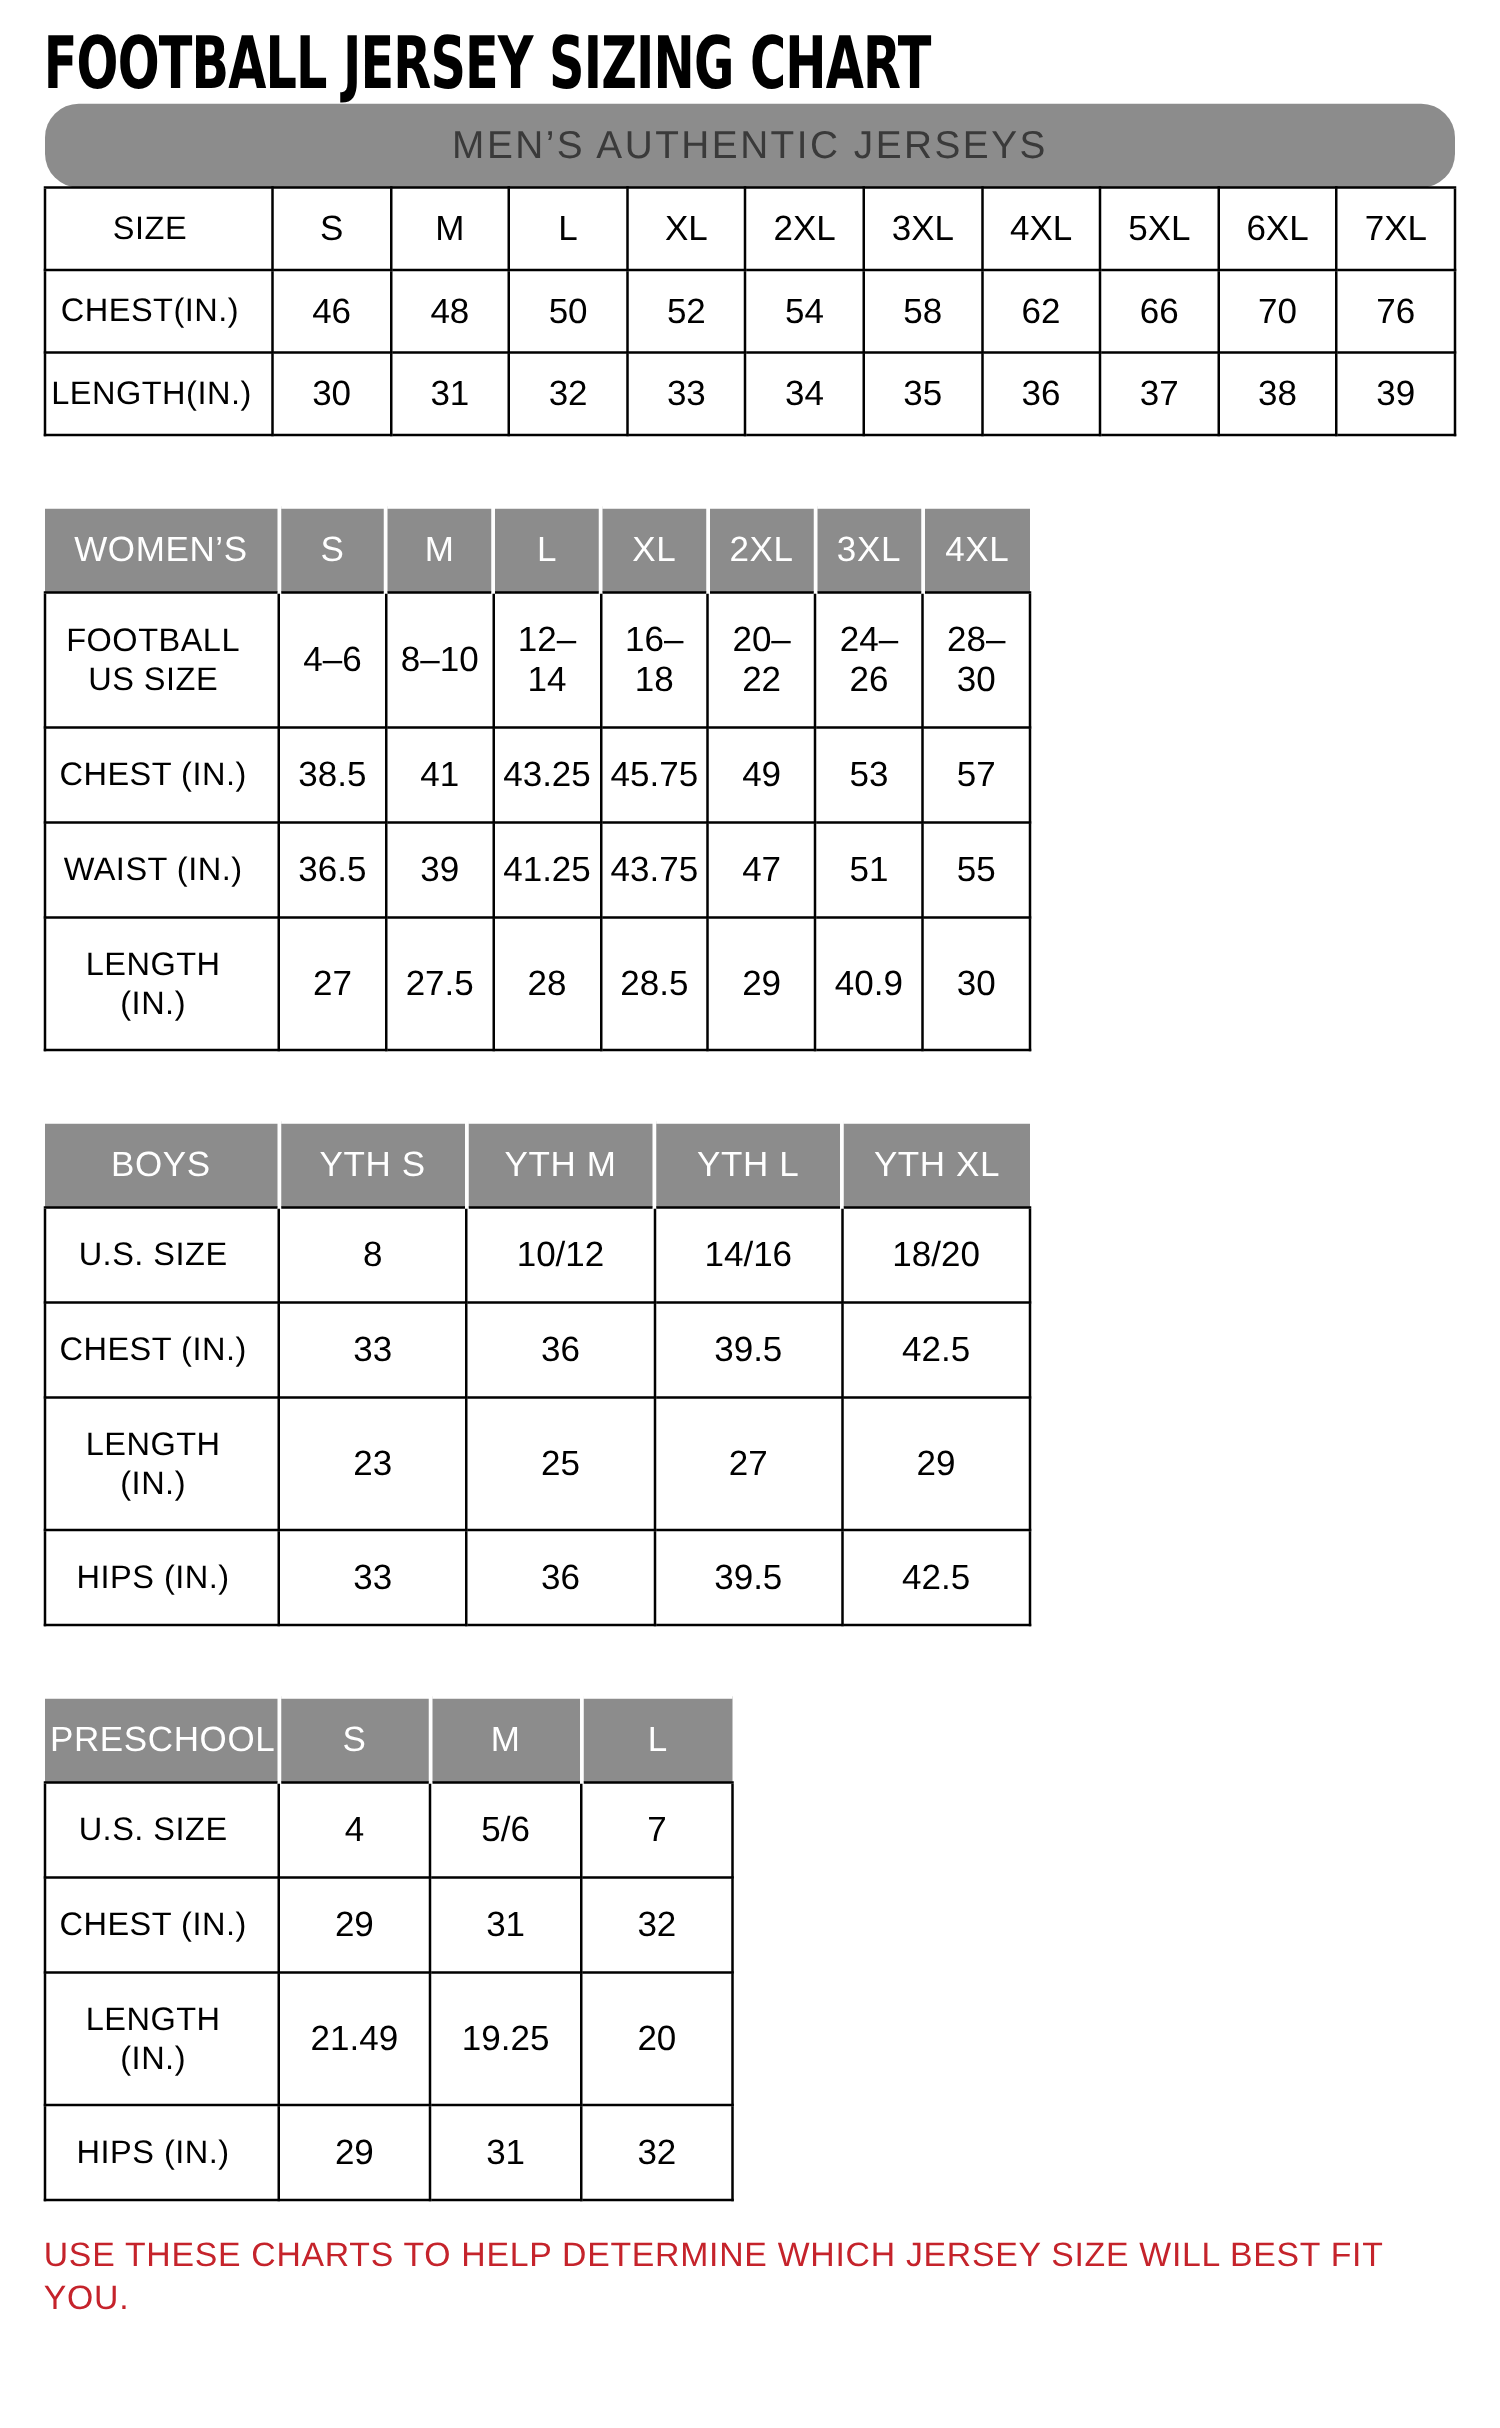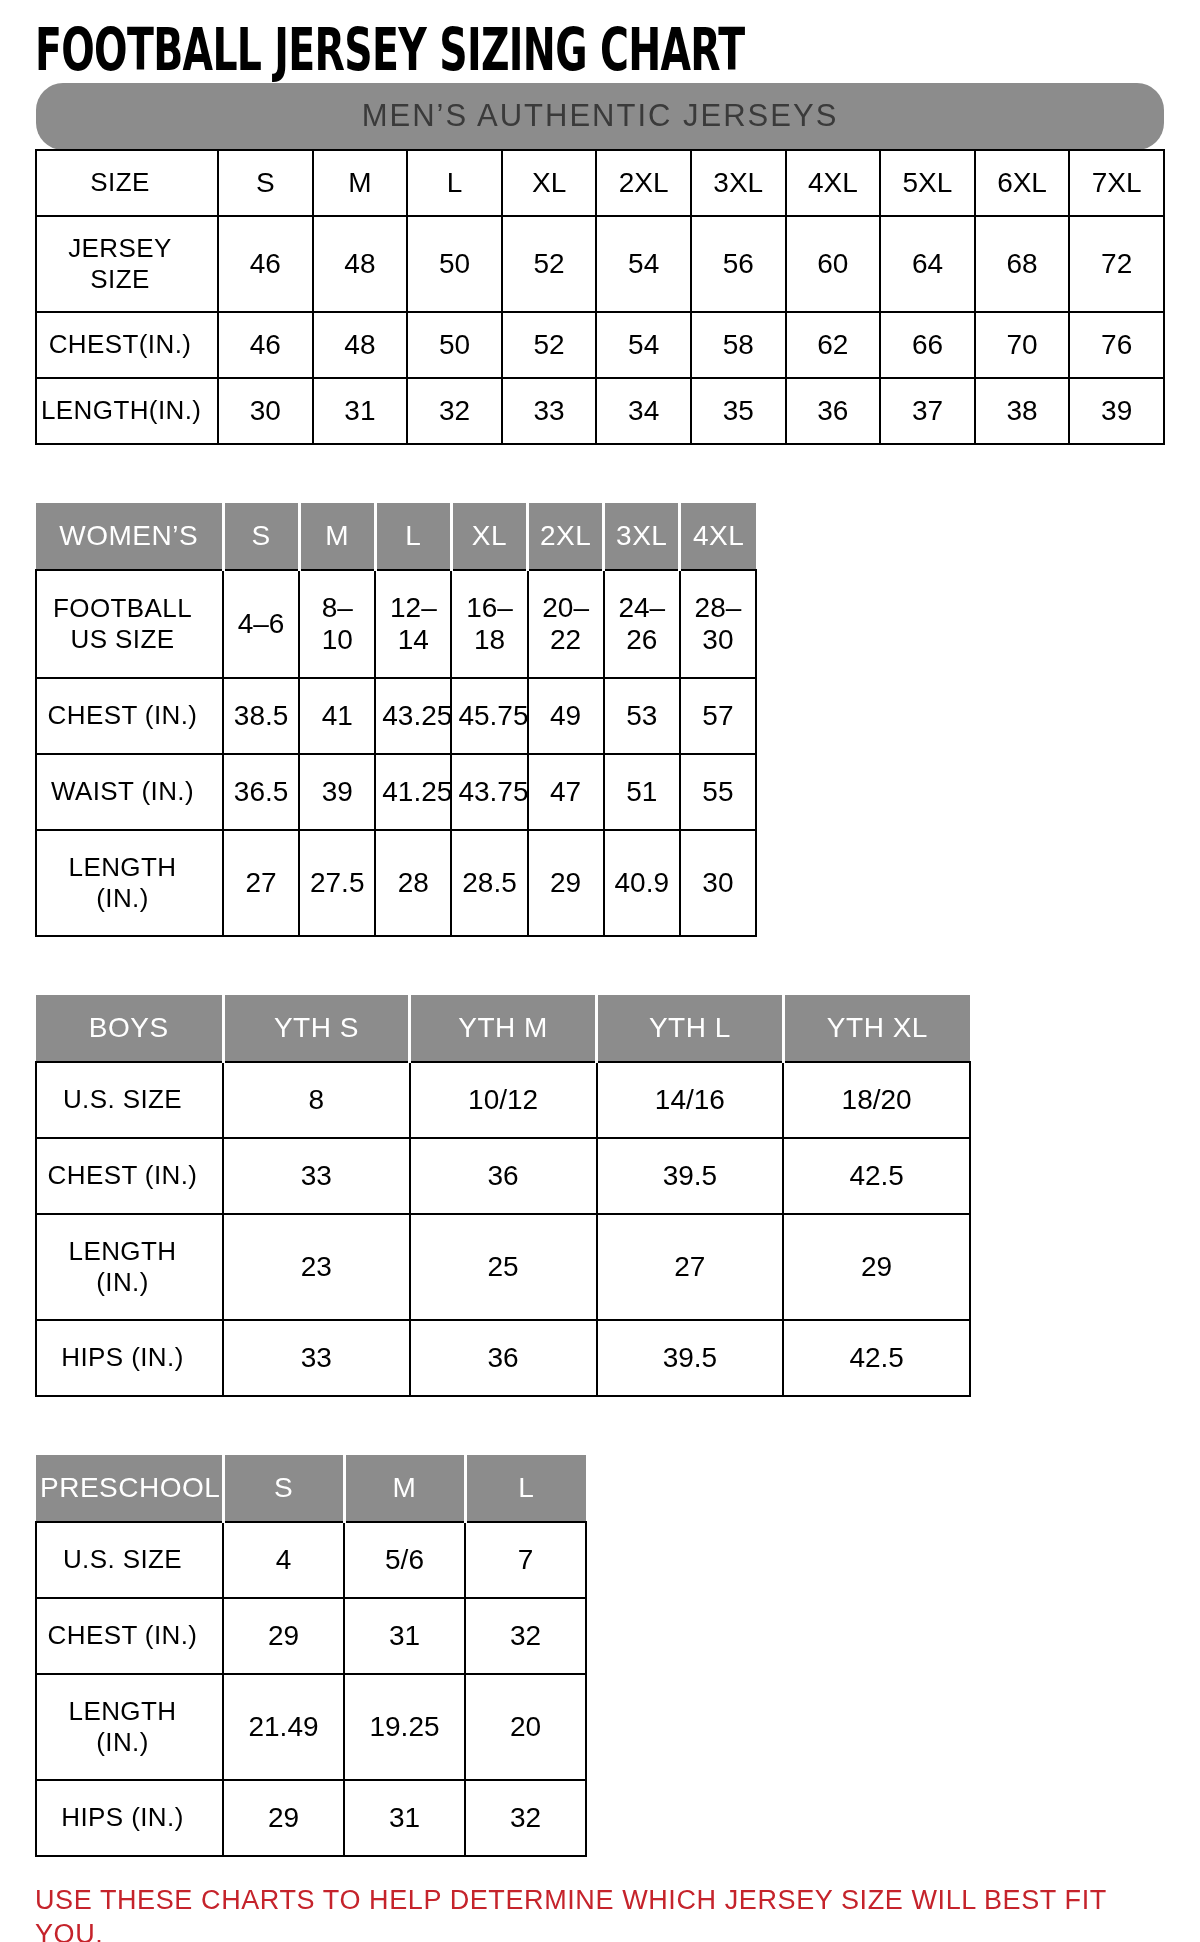--- a/index.html
+++ b/index.html
@@ -41,23 +41,23 @@
     margin: 0;
     max-width: 1140px;
   }
   table {
     border-collapse: collapse;
     table-layout: fixed;
     margin: 0 0 55px 0;
   }
   .mens { width: 1130px; }
   .mens col.label-col { width: 182px; }
-  .womens { width: 722px; }
+  .womens { width: 790px; }
   .womens col.label-col { width: 187px; }
-  .boys { width: 936px; }
+  .boys { width: 790px; }
   .boys col.label-col { width: 187px; }
   .preschool { width: 552px; }
   .preschool col.label-col { width: 187px; }
   .preschool { margin-bottom: 26px; }
   td {
     border: 2px solid #000;
     text-align: center;
     vertical-align: middle;
     font-size: 28px;
     padding: 21px 6px;
@@ -124,33 +124,20 @@
           <td>L</td>
           <td>XL</td>
           <td>2XL</td>
           <td>3XL</td>
           <td>4XL</td>
           <td>5XL</td>
           <td>6XL</td>
           <td>7XL</td>
         </tr>
         <tr>
-          <td class="rowlabel">JERSEY SIZE</td>
-          <td>46</td>
-          <td>48</td>
-          <td>50</td>
-          <td>52</td>
-          <td>54</td>
-          <td>56</td>
-          <td>60</td>
-          <td>64</td>
-          <td>68</td>
-          <td>72</td>
-        </tr>
-        <tr>
           <td class="rowlabel">CHEST(IN.)</td>
           <td>46</td>
           <td>48</td>
           <td>50</td>
           <td>52</td>
           <td>54</td>
           <td>58</td>
           <td>62</td>
           <td>66</td>
           <td>70</td>

